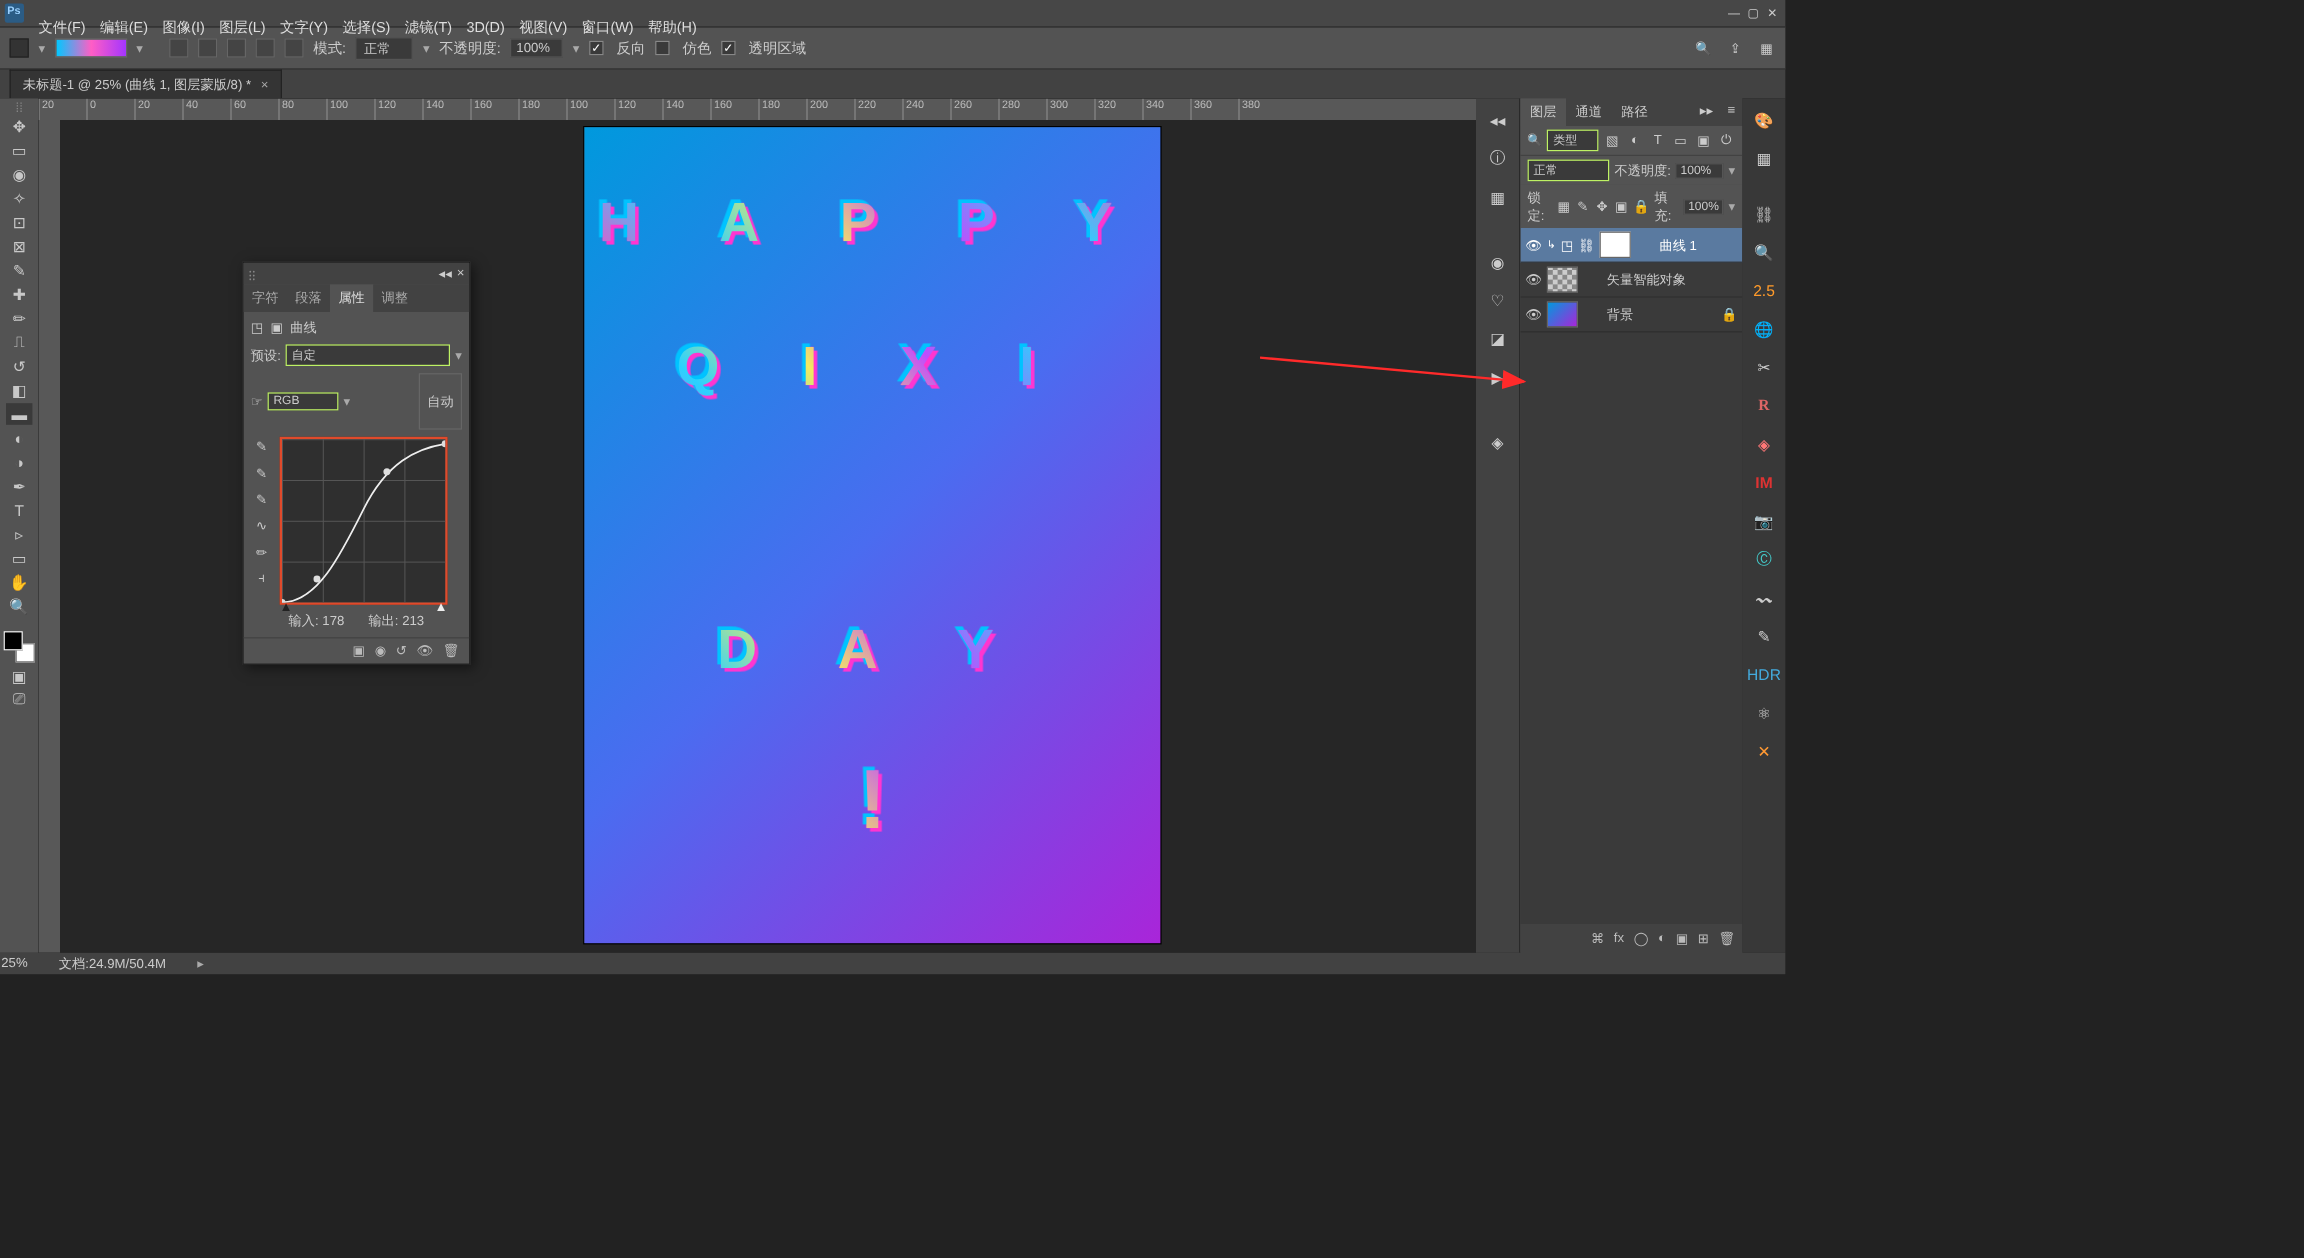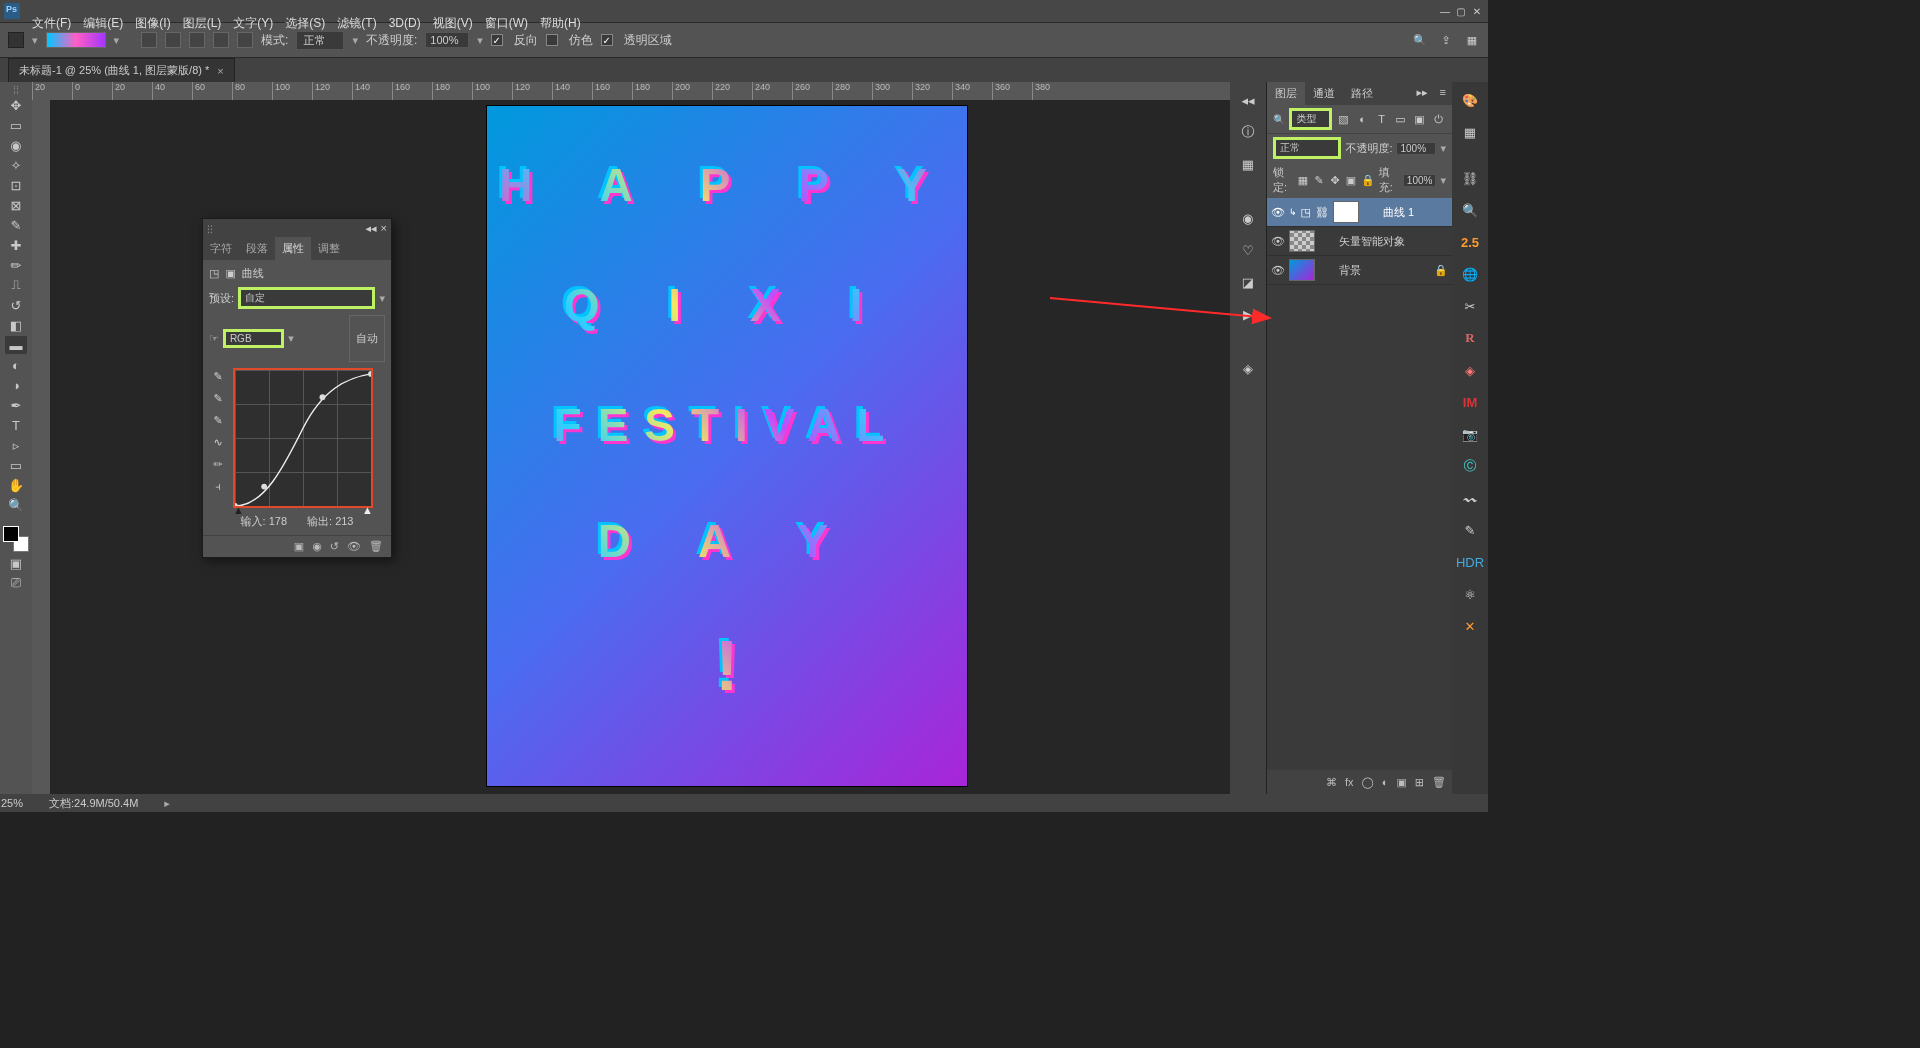--- a/index.html
+++ b/index.html
@@ -51,21 +51,21 @@
 
 .side-strip { width:36px; background:#424242; display:flex; flex-direction:column; align-items:center; gap:8px; padding-top:6px; }
 .side-strip span { width:24px; height:24px; display:flex; align-items:center; justify-content:center; color:#ccc; font-size:13px; }
 
 .right-panels { width:186px; background:#535353; display:flex; flex-direction:column; border-left:1px solid #222; }
 .panel-tabs { display:flex; background:#424242; }
 .panel-tabs span { padding:4px 8px; font-size:11px; }
 .panel-tabs span.act { background:#535353; }
 .panel-row { display:flex; align-items:center; gap:4px; padding:3px 6px; background:#535353; font-size:11px; }
 .filter-row { border-bottom:1px solid #424242; }
-.mini-sel { background:#3a3a3a; border:3px solid #bef264; color:#ccc; flex:1; padding:1px 4px; font-size:10px; }
+.mini-sel { background:#3a3a3a; border:1px solid #bef264; color:#ccc; flex:1; padding:1px 4px; font-size:10px; }
 .mini-ic { width:15px; height:15px; display:flex; align-items:center; justify-content:center; color:#ccc; }
 .mini-field { width:40px; background:#3a3a3a; border:1px solid #555; color:#ccc; font-size:10px; padding:0 3px; }
 
 .layers { flex:1; background:#3a3a3a; overflow:auto; }
 .layer { display:flex; align-items:center; gap:4px; padding:3px 4px; border-bottom:1px solid #2f2f2f; }
 .layer.sel { background:#5a7aa0; color:#fff; }
 .eye { width:14px; text-align:center; }
 .thumb { width:26px; height:22px; border:1px solid #666; background:#222; }
 .thumb.grad { background:linear-gradient(135deg,#0099dd,#a925d9); }
 .thumb.white { background:#fff; }
@@ -221,21 +221,20 @@
         <span>300</span>
         <span>320</span>
         <span>340</span>
         <span>360</span>
         <span>380</span>
       </div>
     <div class="vruler"></div>
     <div class="canvas">
       <div class="line" style="top:52px">H A P P Y</div>
       <div class="line" style="top:172px">Q I X I</div>
-      <div class="line" style="top:292px;letter-spacing:16px">FESTIVAL</div>
       <div class="line" style="top:408px">D A Y</div>
       <div class="line" style="top:520px;font-size:70px;letter-spacing:0">!</div>
     </div>
   </div>
 
   <div class="side-strip">
     <span>◂◂</span>
     <span>ⓘ</span>
     <span>▦</span>
     <span style="height:14px"></span>
@@ -313,21 +312,21 @@
       <span>🗑</span>
     </div>
   </div>
 
   <div class="far-right">
     <span style="color:#9ad">🎨</span>
     <span>▦</span>
     <span style="height:6px"></span>
     <span>⛓</span>
     <span>🔍</span>
-    <span style="color:#ff9b2b;font-weight:bold">2.5</span>
+    <span style="color:#ff9b2b;font-weight:normal">2.5</span>
     <span style="color:#3ac">🌐</span>
     <span>✂</span>
     <span style="color:#d66;font-family:serif;font-weight:bold">R</span>
     <span style="color:#f77">◈</span>
     <span style="color:#d33;font-weight:bold">IM</span>
     <span>📷</span>
     <span style="color:#4cc">Ⓒ</span>
     <span>〰</span>
     <span>✎</span>
     <span style="color:#4ad">HDR</span>

